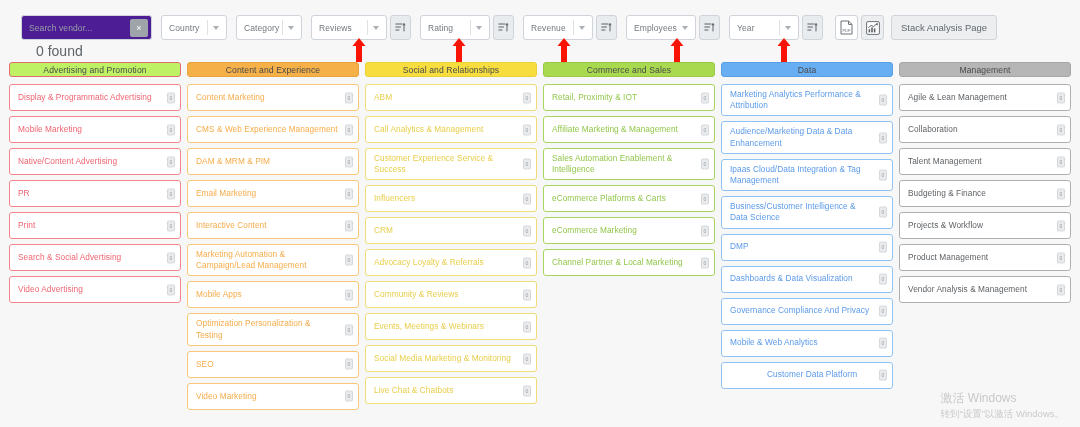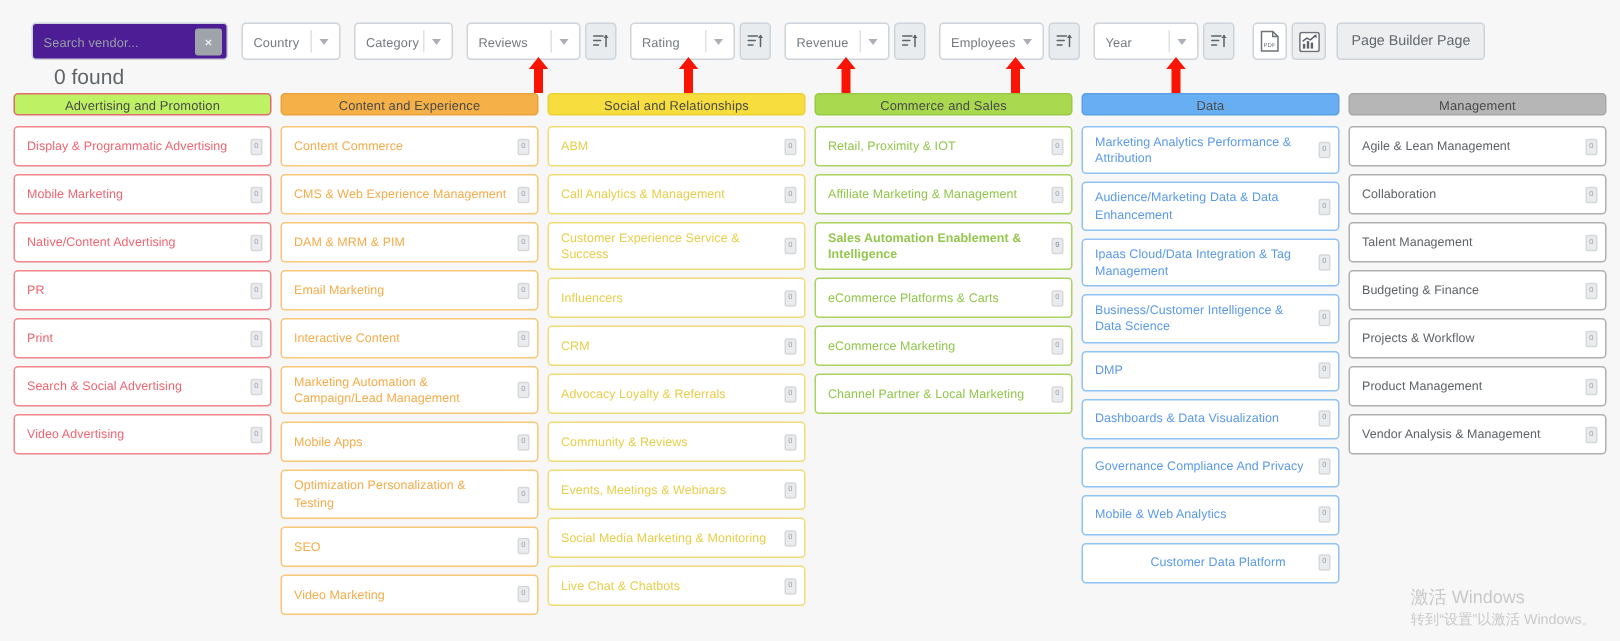--- a/index.html
+++ b/index.html
@@ -260,21 +260,21 @@
           <rect x="2.6" y="8.2" width="1.6" height="3.2"></rect>
           <rect x="5.2" y="6.4" width="1.6" height="5.0"></rect>
           <rect x="7.8" y="7.4" width="1.6" height="4.0"></rect>
         </g>
         <polyline points="2.4,6.6 5.2,4.4 7.6,5.6 11.2,2.4" fill="none" stroke="#5d6368" stroke-width="1" stroke-linejoin="round"></polyline>
         <path d="M11.6 1.9 L11.8 4.4 L9.4 3.2 Z" fill="#5d6368"></path>
       </svg>
     </div>
 
     <div class="stack-btn">
-      <span>Page Builder Page</span>
+      <span>Stack Analysis Page</span>
     </div>
   </div>
 
   <div class="found">0 found</div>
 
   <div class="arrow" style="left:352px; top:38px;">
     <svg width="14" height="24" viewBox="0 0 14 24">
         <path d="M7 0 L13.5 8 H10 V24 H4 V8 H0.5 Z" fill="#fa1405"></path>
       </svg>
   </div>
@@ -327,21 +327,21 @@
           <span class="badge">0</span>
         </div>
         <div class="card" style="border-color: rgb(242, 134, 138); color: rgb(239, 101, 114);">
           <span>Video Advertising</span>
           <span class="badge">0</span>
         </div>
       </div>
       <div class="col">
         <div class="col-head" style="background: rgb(245, 176, 72); border: 1px solid rgb(233, 163, 60);">Content and Experience</div>
         <div class="card" style="border-color: rgb(248, 199, 119); color: rgb(245, 172, 74);">
-          <span>Content Commerce</span>
+          <span>Content Marketing</span>
           <span class="badge">0</span>
         </div>
         <div class="card" style="border-color: rgb(248, 199, 119); color: rgb(245, 172, 74);">
           <span>CMS &amp; Web Experience Management</span>
           <span class="badge">0</span>
         </div>
         <div class="card" style="border-color: rgb(248, 199, 119); color: rgb(245, 172, 74);">
           <span>DAM &amp; MRM &amp; PIM</span>
           <span class="badge">0</span>
         </div>
@@ -420,21 +420,21 @@
       <div class="col">
         <div class="col-head" style="background: rgb(168, 217, 79); border: 1px solid rgb(153, 201, 69);">Commerce and Sales</div>
         <div class="card" style="border-color: rgb(169, 212, 95); color: rgb(147, 198, 76);">
           <span>Retail, Proximity &amp; IOT</span>
           <span class="badge">0</span>
         </div>
         <div class="card" style="border-color: rgb(169, 212, 95); color: rgb(147, 198, 76);">
           <span>Affiliate Marketing &amp; Management</span>
           <span class="badge">0</span>
         </div>
-        <div class="card" style="border-color: rgb(169, 212, 95); color: rgb(147, 198, 76); font-weight: bold;">
+        <div class="card" style="border-color: rgb(169, 212, 95); color: rgb(147, 198, 76);">
           <span>Sales Automation Enablement &amp; Intelligence</span>
           <span class="badge">0</span>
         </div>
         <div class="card" style="border-color: rgb(169, 212, 95); color: rgb(147, 198, 76);">
           <span>eCommerce Platforms &amp; Carts</span>
           <span class="badge">0</span>
         </div>
         <div class="card" style="border-color: rgb(169, 212, 95); color: rgb(147, 198, 76);">
           <span>eCommerce Marketing</span>
           <span class="badge">0</span>

